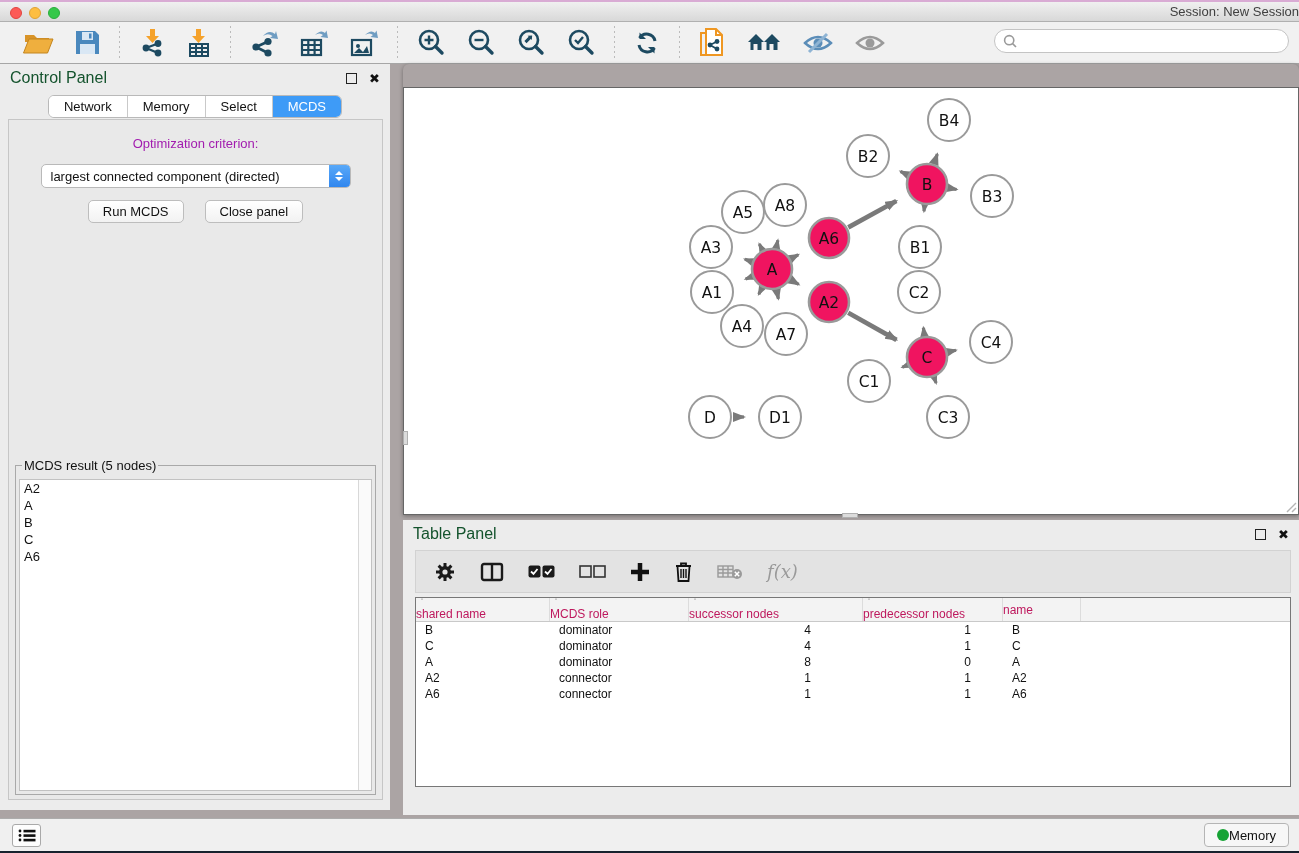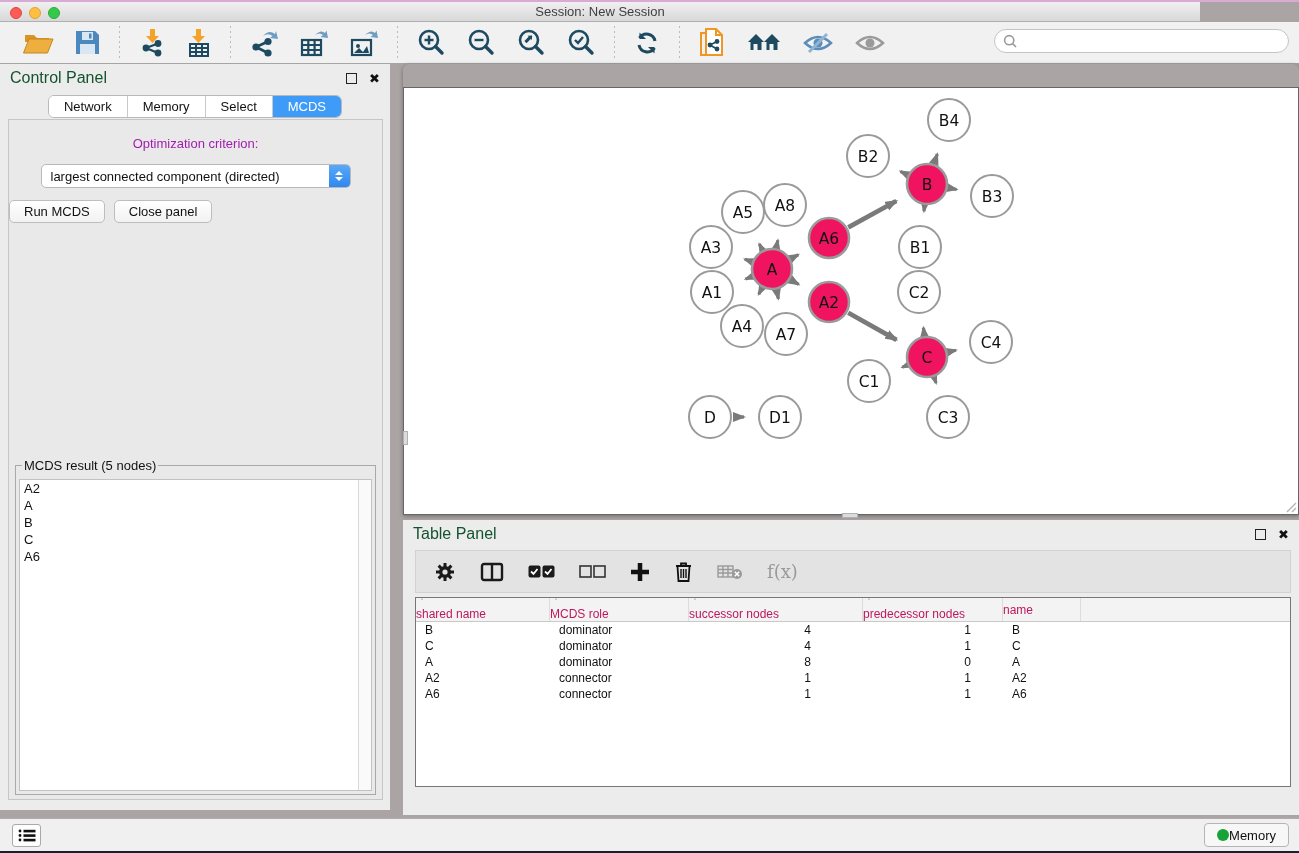--- a/index.html
+++ b/index.html
@@ -1,23 +1,23 @@
 <!DOCTYPE html>
 <html><head>
 <meta charset="utf-8">
 <style>
   * { margin:0; padding:0; box-sizing:border-box; }
   html,body { width:1299px; height:853px; overflow:hidden;
     font-family:"Liberation Sans", sans-serif; background:#aba4a4; }
 
   
   .desktop-strip-top { position:absolute; left:0; top:0; width:1299px; height:2px; background:#d9abd4; }
-  .titlebar { position:absolute; left:0; top:2px; width:1200px; height:20px;
+  .titlebar { position:absolute; left:0; top:2px; width:1299px; height:20px;
     background:linear-gradient(#f0f0f0,#d8d8d8); border-bottom:1px solid #b0b0b0;
-    display:flex; align-items:center; justify-content:center; }
+    display:flex; align-items:center; justify-content:flex-end; }
   .titlebar .win-title { font-size:13px; color:#404040; }
   .lights { position:absolute; left:10px; top:5px; display:flex; gap:7px; }
   .light { width:12px; height:12px; border-radius:50%; }
   .light.red { background:#fc5b57; border:1px solid #e1443f; }
   .light.yellow { background:#fdbe41; border:1px solid #e0a334; }
   .light.green { background:#35c84a; border:1px solid #2aad3c; }
 
   
   .toolbar { position:absolute; left:0; top:22px; width:1299px; height:42px;
     background:#f1f1f1; border-bottom:1px solid #a6a6a6;
@@ -48,21 +48,21 @@
   .ctrl-content { position:absolute; left:8px; right:7px; top:55px; bottom:10px;
     background:#e9e9e9; border:1px solid #c6c6c6; text-align:center; }
   .opt-label { font-size:13px; color:#a21caf; margin-top:16px; }
   .combo { display:inline-flex; margin-top:13px; width:310px; height:24px; background:#fff;
     border:1px solid #b9b9b9; border-radius:5px; align-items:center; overflow:hidden; }
   .combo-text { flex:1; font-size:13px; text-align:left; padding-left:9px; color:#111; white-space:nowrap; }
   .combo-btn { width:21px; height:24px; background:linear-gradient(#5aaaf9,#2f85ee); border-radius:0 4px 4px 0;
     display:flex; flex-direction:column; align-items:center; justify-content:center; gap:2px; }
   .combo-btn .up { width:0; height:0; border-left:4px solid transparent; border-right:4px solid transparent; border-bottom:4px solid #fff; }
   .combo-btn .down { width:0; height:0; border-left:4px solid transparent; border-right:4px solid transparent; border-top:4px solid #fff; }
-  .btn-row { margin-top:12px; display:flex; gap:9px; }
+  .btn-row { margin-top:12px; display:flex; justify-content:center; gap:21px; }
   .btn { font-size:13px; color:#111; background:linear-gradient(#ffffff,#f2f2f2);
     border:1px solid #bdbdbd; border-radius:5px; padding:3px 14px; }
   fieldset.mcds { position:absolute; left:6px; right:6px; top:338px; bottom:4px;
     border:1px solid #a9a9a9; text-align:left; padding:2px; }
   fieldset.mcds legend { font-size:13px; color:#111; margin-left:4px; padding:0 2px; }
   .listbox { position:absolute; left:3px; right:3px; top:6px; bottom:3px;
     background:#fff; border:1px solid #c2c2c2; }
   .list-item { font-size:13px; color:#111; padding:1px 0 1px 4px; line-height:15px; }
   .list-scroll { position:absolute; right:0; top:0; bottom:0; width:13px; background:#fafafa; border-left:1px solid #d8d8d8; }
 
@@ -78,21 +78,21 @@
     background:#fff; border:1px solid #666; }
   .resize-corner { position:absolute; right:1px; bottom:1px; }
   .split-handle-v { position:absolute; left:403px; top:367px; width:5px; height:14px; background:#dcdcdc; border:1px solid #b0b0b0; }
   .split-handle-h { position:absolute; left:842px; top:449px; width:16px; height:5px; background:#dcdcdc; border:1px solid #b0b0b0; }
 
   
   .table-panel { position:absolute; left:403px; top:456px; width:896px; height:295px; background:#ececec; }
   .tp-toolbar { position:absolute; left:12px; right:8px; top:30px; height:43px;
     background:#e3e3e3; border:1px solid #d2d2d2; display:flex; align-items:center; gap:24px; padding-left:18px; }
   .tp-btn { background:none; border:none; display:flex; align-items:center; }
-  .fx-label { font-family:"DejaVu Serif", serif; font-size:18px; color:#9a9a9a; }
+  .fx-label { font-family:"DejaVu Serif", serif; font-style:italic; font-size:18px; color:#9a9a9a; }
   .tbl { position:absolute; left:12px; right:8px; top:77px; height:190px; background:#fff; border:1px solid #777; overflow:hidden; }
   .tbl-head { display:flex; height:24px; background:#f3f3f3; border-bottom:1px solid #c9c9c9; }
   .hcell { display:flex; align-items:flex-start; justify-content:center; gap:7px;
     font-size:12px; color:#be185d; border-right:1px solid #dcdcdc; height:100%;flex-direction:column; }
   .trow { display:flex; height:16px; align-items:center; }
   .cell { font-size:12px; color:#111; padding-left:9px; white-space:nowrap; overflow:hidden; }
   .cell.num { text-align:right; padding-left:0; }
   .bottom-tabs-row { position:absolute; left:0; right:0; top:274px; text-align:center; }
 
   

